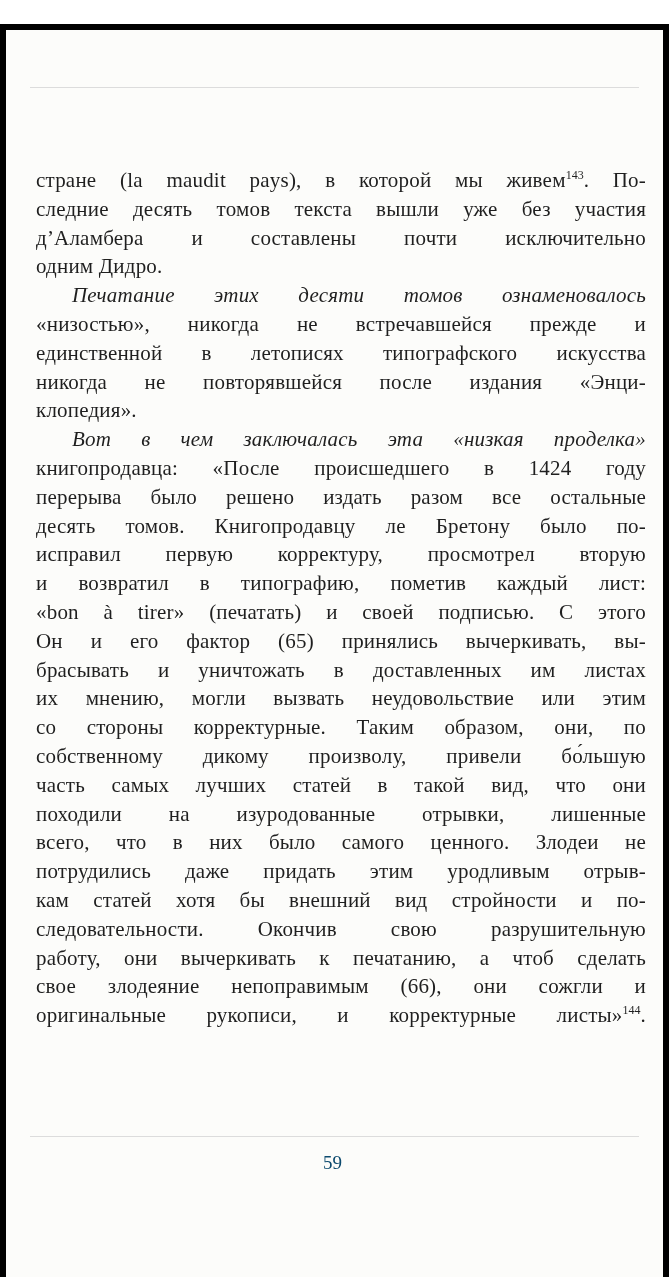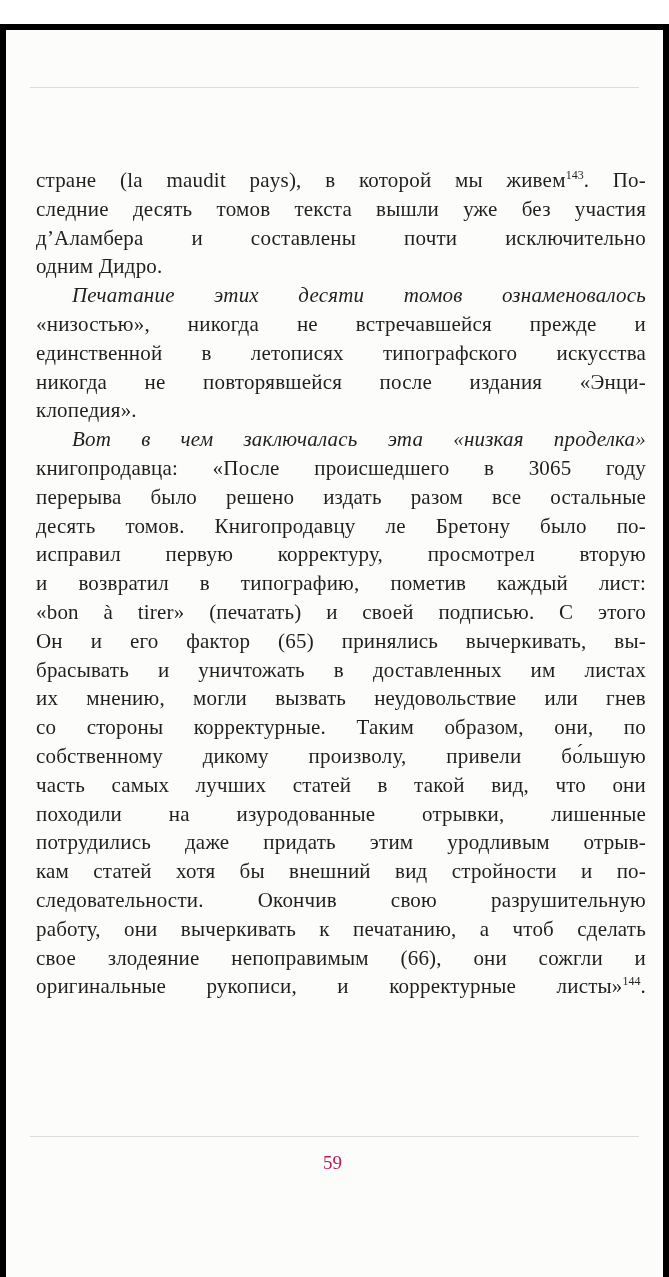--- a/index.html
+++ b/index.html
@@ -56,52 +56,53 @@
     vertical-align: super;
     letter-spacing: 0;
   }
   .page-number {
     position: absolute;
     top: 1122px;
     left: 0;
     right: 4px;
     text-align: center;
     font-size: 19px;
-    color: #be185d;
+    color: #0c4a6e;
   }
 </style>
 </head>
 <body>
 
 <div class="page">
   <div class="rule rule-top"></div>
   <div class="text-block">
       <div class="line"><span>стране (la maudit pays), в которой мы живем</span><sup>143</sup><span>. По-</span></div>
       <div class="line"><span>следние десять томов текста вышли уже без участия</span></div>
       <div class="line"><span>д’Аламбера и составлены почти исключительно</span></div>
       <div class="line last"><span>одним Дидро.</span></div>
       <div class="line indent"><span>Печатание этих десяти томов ознаменовалось</span></div>
       <div class="line"><span>«низостью», никогда не встречавшейся прежде и</span></div>
       <div class="line"><span>единственной в летописях типографского искусства</span></div>
       <div class="line"><span>никогда не повторявшейся после издания «Энци-</span></div>
       <div class="line last"><span>клопедия».</span></div>
       <div class="line indent"><span>Вот в чем заключалась эта «низкая проделка»</span></div>
-      <div class="line"><span>книгопродавца: «После происшедшего в 3065 году</span></div>
+      <div class="line"><span>книгопродавца: «После происшедшего в 1424 году</span></div>
       <div class="line"><span>перерыва было решено издать разом все остальные</span></div>
       <div class="line"><span>десять томов. Книгопродавцу ле Бретону было по-</span></div>
       <div class="line"><span>исправил первую корректуру, просмотрел вторую</span></div>
       <div class="line"><span>и возвратил в типографию, пометив каждый лист:</span></div>
       <div class="line"><span>«bon à tirer» (печатать) и своей подписью. С этого</span></div>
       <div class="line"><span>Он и его фактор (65) принялись вычеркивать, вы-</span></div>
       <div class="line"><span>брасывать и уничтожать в доставленных им листах</span></div>
-      <div class="line"><span>их мнению, могли вызвать неудовольствие или гнев</span></div>
+      <div class="line"><span>их мнению, могли вызвать неудовольствие или этим</span></div>
       <div class="line"><span>со стороны корректурные. Таким образом, они, по</span></div>
       <div class="line"><span>собственному дикому произволу, привели бо́льшую</span></div>
       <div class="line"><span>часть самых лучших статей в такой вид, что они</span></div>
       <div class="line"><span>походили на изуродованные отрывки, лишенные</span></div>
+      <div class="line"><span>всего, что в них было самого ценного. Злодеи не</span></div>
       <div class="line"><span>потрудились даже придать этим уродливым отрыв-</span></div>
       <div class="line"><span>кам статей хотя бы внешний вид стройности и по-</span></div>
       <div class="line"><span>следовательности. Окончив свою разрушительную</span></div>
       <div class="line"><span>работу, они вычеркивать к печатанию, а чтоб сделать</span></div>
       <div class="line"><span>свое злодеяние непоправимым (66), они сожгли и</span></div>
       <div class="line"><span>оригинальные рукописи, и корректурные листы»</span><sup>144</sup><span>.</span></div>
     </div>
   <div class="rule rule-bottom"></div>
   <div class="page-number">59</div>
 </div>

